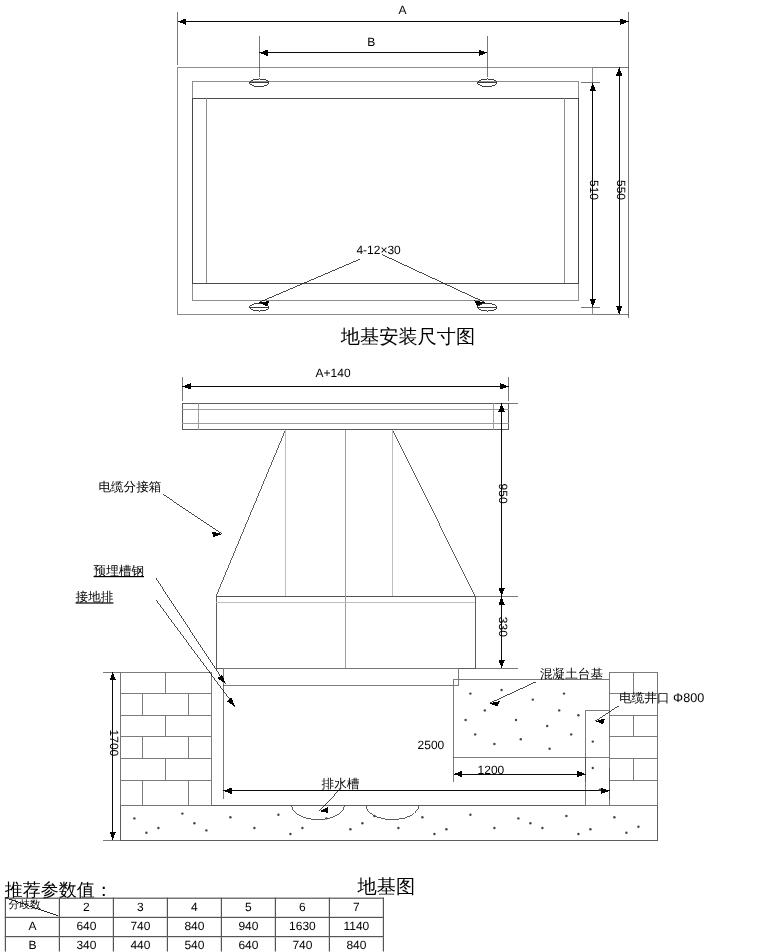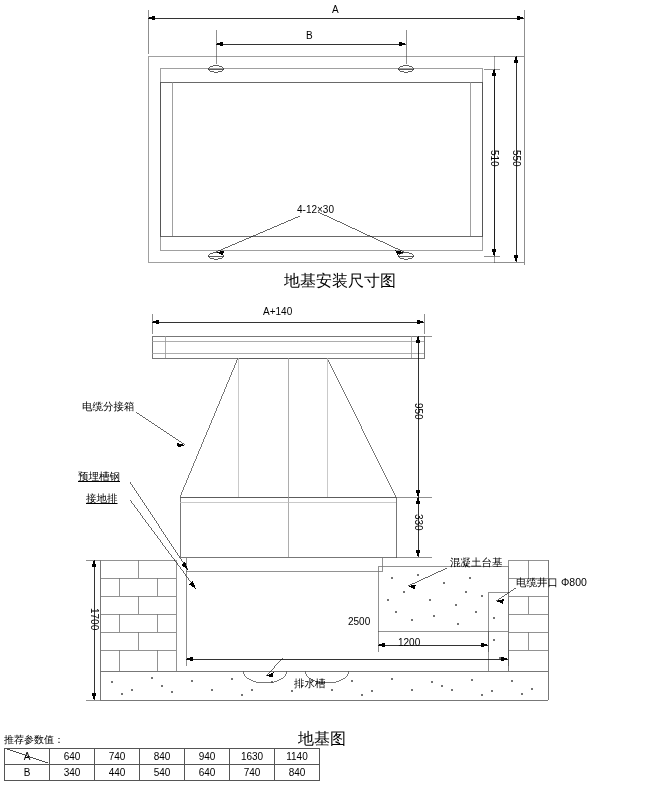--- a/index.html
+++ b/index.html
@@ -16,21 +16,21 @@
   .lbl{position:absolute;font-size:10px;line-height:12px;white-space:nowrap;}
   .lbl.cn{font-size:10.5px;}
   .cap{position:absolute;font-size:16px;white-space:nowrap;}
   .vert{writing-mode:vertical-rl;text-orientation:mixed;}
   
   .tbl{position:absolute;left:4px;top:748px;border-collapse:collapse;font-size:10px;}
   .tbl td,.tbl th{border:1px solid #555;width:44px;height:15px;text-align:center;font-weight:normal;padding:0;}
   .tbl td.rowhead,.tbl th.corner{width:44px;}
   .tbl th.corner{position:relative;overflow:hidden;}
   .tbl th.corner .d1{position:absolute;left:3px;top:0px;font-size:9px;}
-  .rec{position:absolute;left:4px;top:733px;font-size:10px;}
+  .rec{position:absolute;left:4px;top:733px;font-size:15px;}
   .diag-line{stroke:#000;stroke-width:.7px;}
 </style>
 </head>
 <body>
 
 <div class="stage">
 
   <svg viewBox="0 0 648 793">
     <g fill="none" stroke="#000" stroke-width="0.8" shape-rendering="crispEdges">
 
@@ -251,30 +251,41 @@
 
   <div class="lbl" style="left:263px;top:306px;">A+140</div>
   <div class="lbl vert" style="left:412px;top:403px;">950</div>
   <div class="lbl vert" style="left:412px;top:514px;">330</div>
   <div class="lbl vert" style="left:88px;top:608px;">1700</div>
   <div class="lbl" style="left:398px;top:637px;">1200</div>
   <div class="lbl" style="left:348px;top:616px;text-align:right;">2500</div>
 
   <div class="lbl cn" style="left:82px;top:400px;">电缆分接箱</div>
   <div class="lbl cn" style="left:78px;top:470px;text-decoration:underline;">预埋槽钢</div>
-  <div class="lbl cn" style="left:86px;top:492px;text-decoration:underline;">接地排</div>
+  <div class="lbl cn" style="left:63px;top:492px;text-decoration:underline;">接地排</div>
   <div class="lbl cn" style="left:450px;top:556px;">混凝土台基</div>
   <div class="lbl cn" style="left:516px;top:576px;">电缆井口 Φ800</div>
-  <div class="lbl cn" style="left:294px;top:648px;margin-top:29px;">排水槽</div>
+  <div class="lbl cn" style="left:268px;top:648px;">排水槽</div>
 
   <div class="cap" style="left:298px;top:717px;margin-top:12px;">地基图</div>
 
   <div class="rec">推荐参数值：</div>
   <table class="tbl">
     <tbody>
+        <tr>
+      <th class="corner">
+        <span class="d1" style="left:2px;top:-1px;">分歧数</span>
+      </th>
+      <th>2</th>
+      <th>3</th>
+      <th>4</th>
+      <th>5</th>
+      <th>6</th>
+      <th>7</th>
+    </tr>
     <tr>
       <td class="rowhead">A</td>
       <td>640</td>
       <td>740</td>
       <td>840</td>
       <td>940</td>
       <td>1630</td>
       <td>1140</td>
     </tr>
     <tr>

